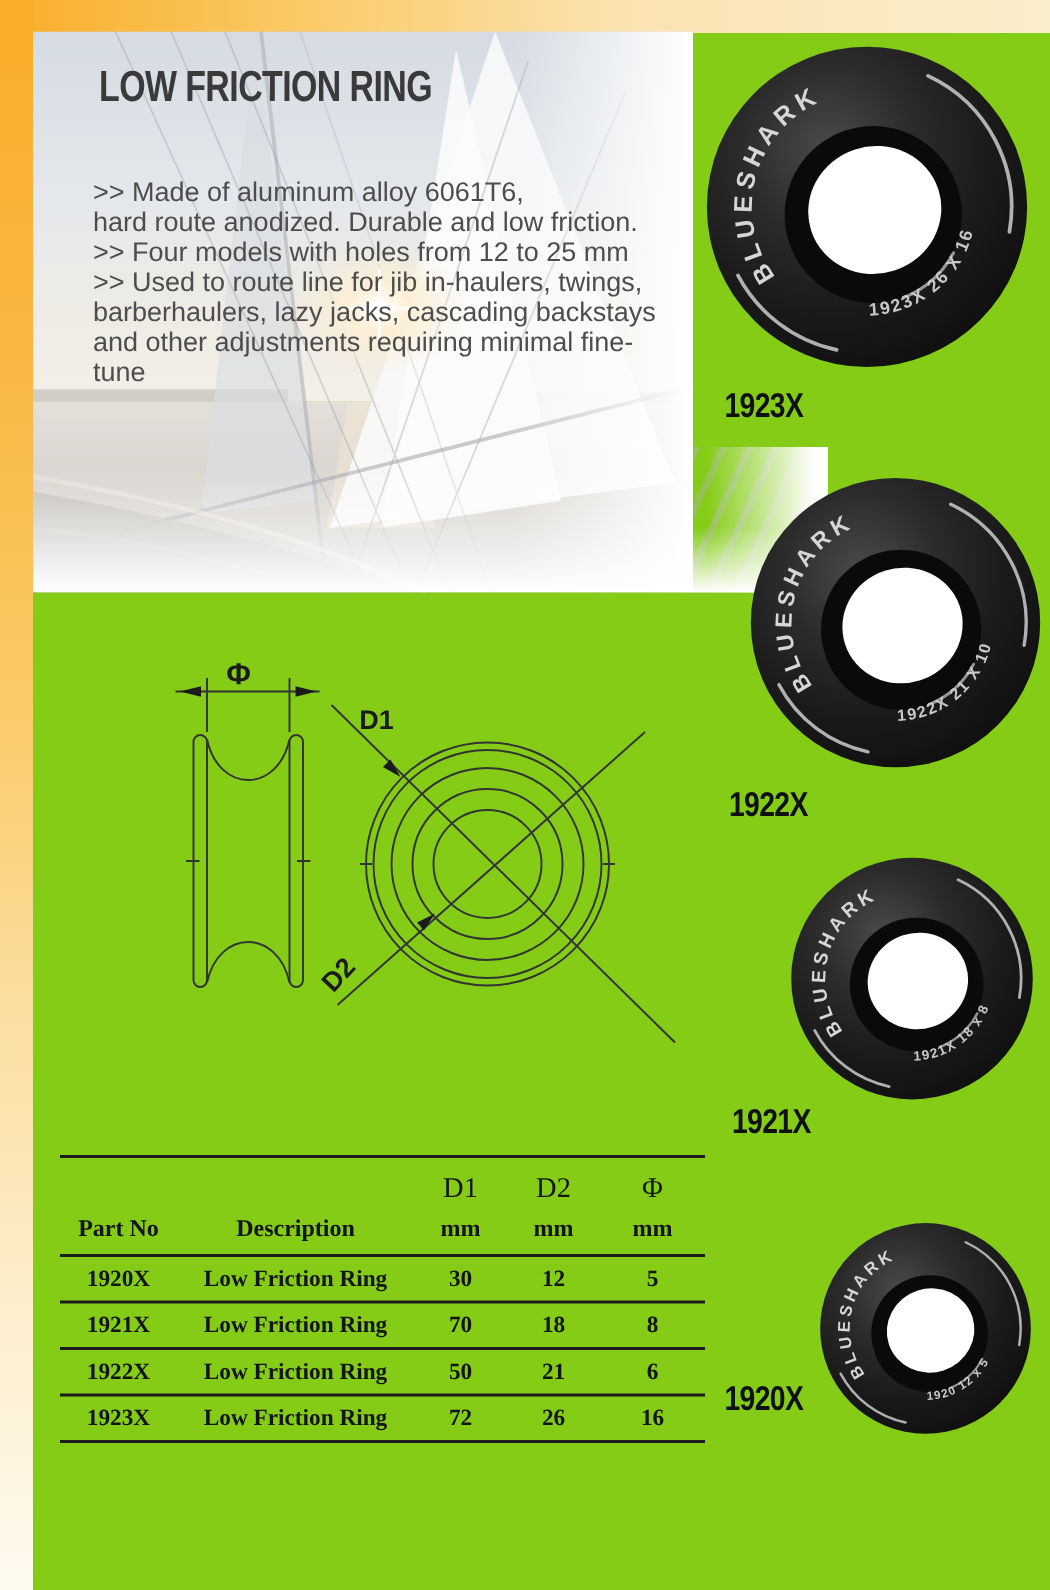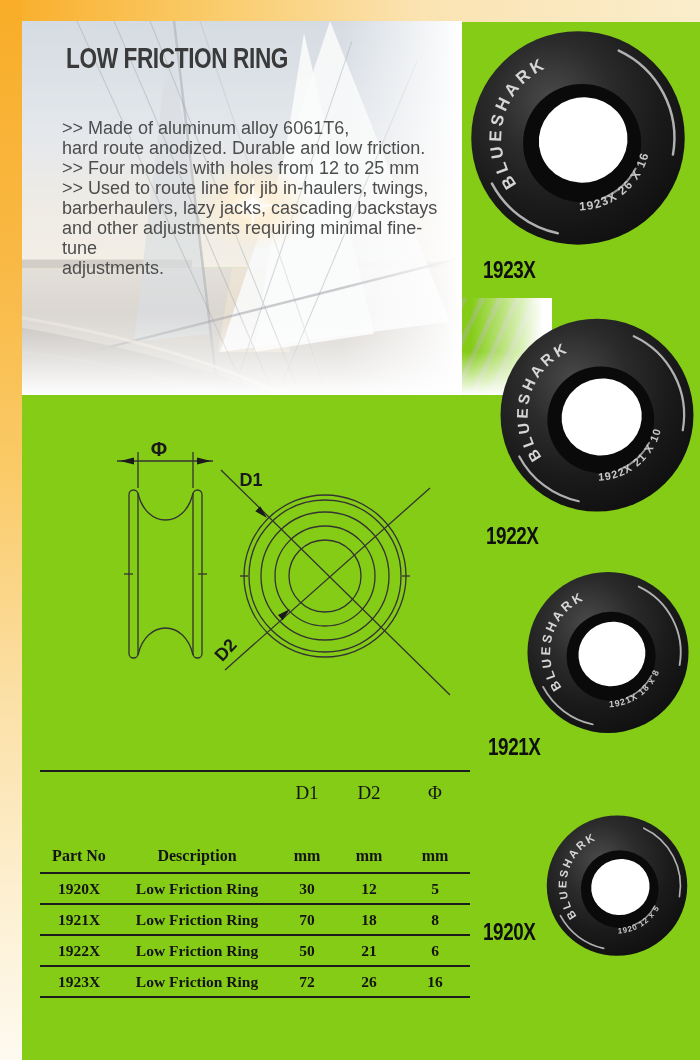--- a/index.html
+++ b/index.html
@@ -35,21 +35,21 @@
   
   .diagram{position:absolute;left:100px;top:432px;width:370px;height:285px;}
   .dg{stroke:#333;stroke-width:1.3;fill:none;}
   .dg-label{font-family:"Liberation Sans",sans-serif;font-weight:700;fill:#1a1a1a;}
   
   .spec-table{position:absolute;left:40px;top:770px;width:430px;
     font-family:"Liberation Serif",serif;color:#141414;border-top:2.5px solid #1C1C1C;}
   .trow{display:grid;grid-template-columns:78px 158px 62px 62px 70px;}
   .thead1{height:34px;align-items:end;}
   .thead1 span{display:block;text-align:center;font-size:19px;padding-bottom:2px;}
-  .thead2{height:30px;border-bottom:2px solid #1C1C1C;margin-top:36px;}
+  .thead2{height:30px;border-bottom:2px solid #1C1C1C;}
   .thead2 span{display:block;text-align:center;font-size:16px;font-weight:600;line-height:28px;}
   .tdata{height:29px;border-bottom:2px solid #1C1C1C;}
   .tdata span{display:block;text-align:center;font-size:15.5px;font-weight:700;line-height:29px;}
   .defs-holder{position:absolute;width:0;height:0;overflow:hidden;}
 </style>
 </head>
 <body>
 
 <div class="page">
 
@@ -128,21 +128,20 @@
   <div class="streaks"></div>
 
   <div class="page-title">LOW FRICTION RING</div>
   <div class="intro">
     <div>&gt;&gt; Made of aluminum alloy 6061T6,</div>
     <div>hard route anodized. Durable and low friction.</div>
     <div>&gt;&gt; Four models with holes from 12 to 25 mm</div>
     <div>&gt;&gt; Used to route line for jib in-haulers, twings,</div>
     <div>barberhaulers, lazy jacks, cascading backstays</div>
     <div>and other adjustments requiring minimal fine-tune</div>
-    <div>adjustments.</div>
   </div>
 
   <div class="ring" style="left:464px;top:26px;width:228px;height:228px">
     <svg viewBox="0 0 220 220">
       <circle cx="110" cy="108" r="103" fill="url(#ringBody)"></circle>
       <circle cx="114" cy="113" r="57" fill="#0a0a0a"></circle>
       <ellipse cx="115" cy="110" rx="43" ry="41" fill="#ffffff" transform="rotate(-18 115 110)"></ellipse>
       <path class="arc" d="M149.3,23.7 A93,93 0 0 1 201.6,124.1"></path>
       <path class="arc" d="M90.5,200 A94,94 0 0 1 27,152.1"></path>
       <path class="arc arc-thin" d="M165.6,137.6 A63,63 0 0 1 133.6,166.4"></path>

